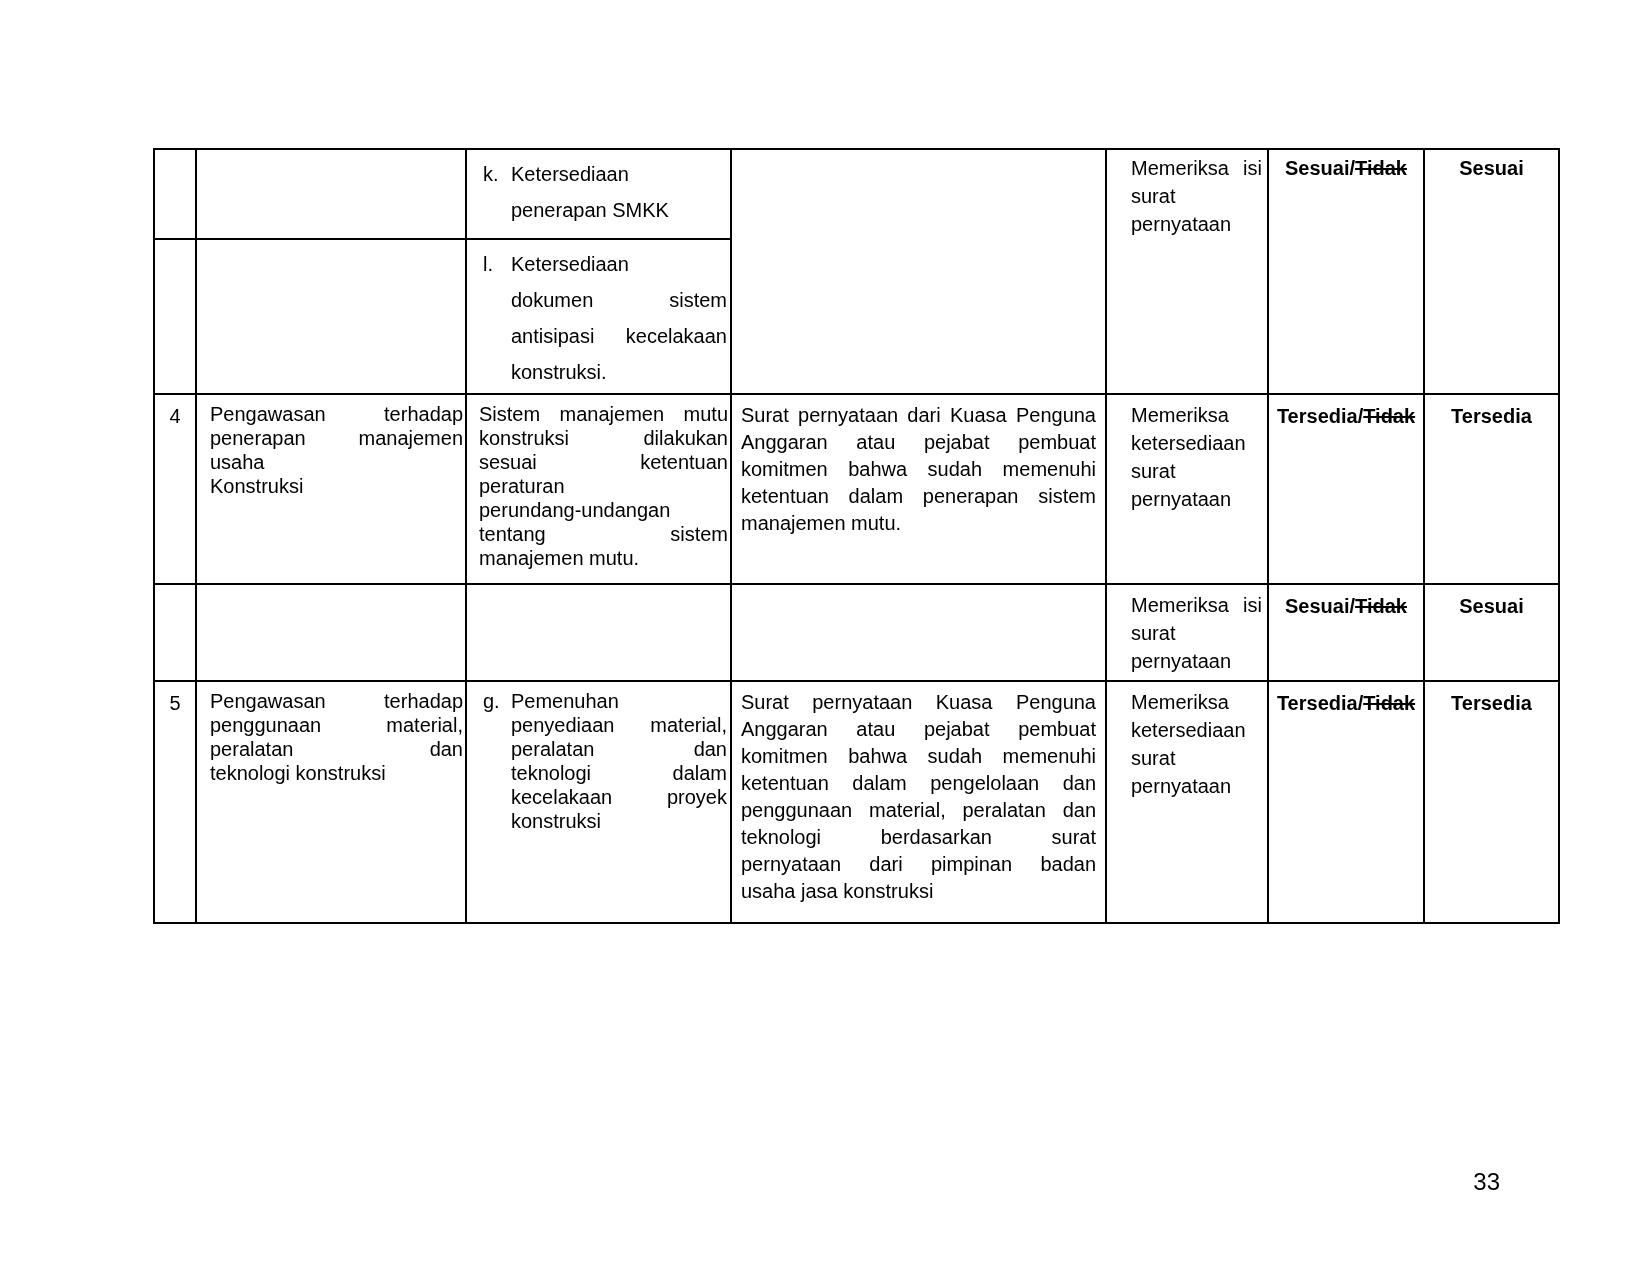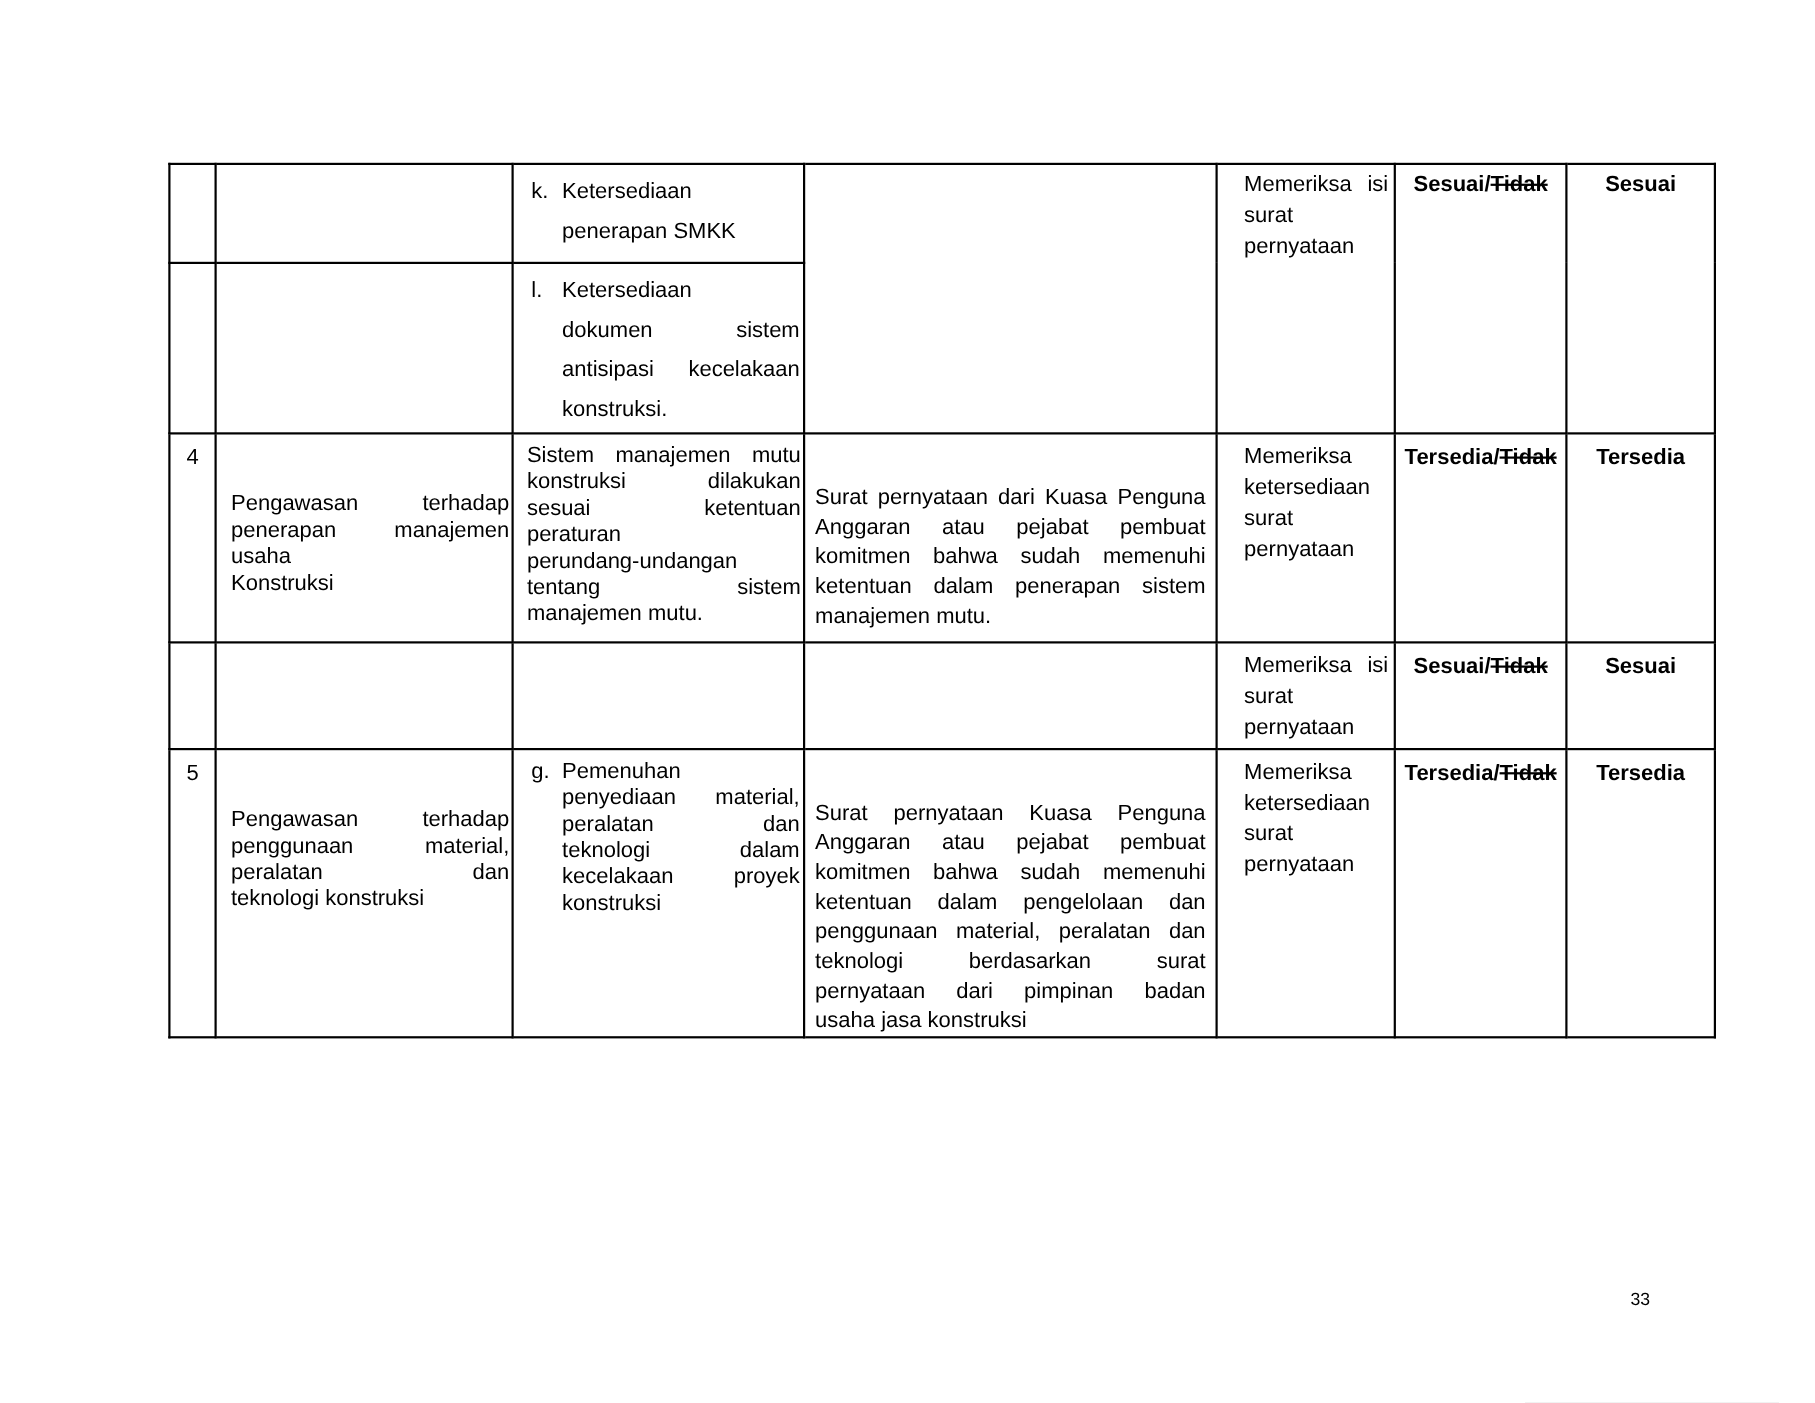--- a/index.html
+++ b/index.html
@@ -25,41 +25,41 @@
     border: 2px solid #000000;
     vertical-align: top;
     padding: 0;
   }
   
   
   .lines .ln { text-align: justify; text-align-last: justify; }
   .lines .ln:last-child { text-align-last: left; }
   
   .c-no   { text-align: center; padding-top: 9px; line-height: 24px; }
-  .c-act  { padding: 7px 2px 0 13px; line-height: 24px; margin-top: 44px; }
+  .c-act  { padding: 7px 2px 0 13px; line-height: 24px; }
   .c-crit { padding: 7px 2px 0 12px; line-height: 24px; }
-  .c-ev   { padding: 7px 9px 0 9px;  line-height: 27px; margin-top: 37px; }
+  .c-ev   { padding: 7px 9px 0 9px;  line-height: 27px; }
   .c-meth { padding: 6px 5px 0 24px;  line-height: 28px; }
   .c-meth.top { padding-top: 4px; }
   .c-choice, .c-res { text-align: center; padding-top: 7px; line-height: 28px; font-weight: bold; }
   .c-choice.top, .c-res.top { padding-top: 4px; }
   
   .li { display: flex; }
   .li .marker { flex: 0 0 44px; padding-left: 16px; box-sizing: border-box; }
   .li .li-text { flex: 1 1 auto; padding-right: 3px; }
   .li.kl { padding-top: 6px; line-height: 36px; }
   .li.g  { padding-top: 7px; line-height: 24px; }
   .struck { text-decoration: line-through; text-decoration-thickness: 2px; }
   .page-number {
     position: absolute;
     top: 1168px;
     left: 1350px;
     width: 150px;
     text-align: right;
-    font-size: 16px;
+    font-size: 24px;
     line-height: 28px;
   }
 </style>
 </head>
 <body>
 
 <div class="page">
 
   <table class="doc-table">
     <colgroup>

